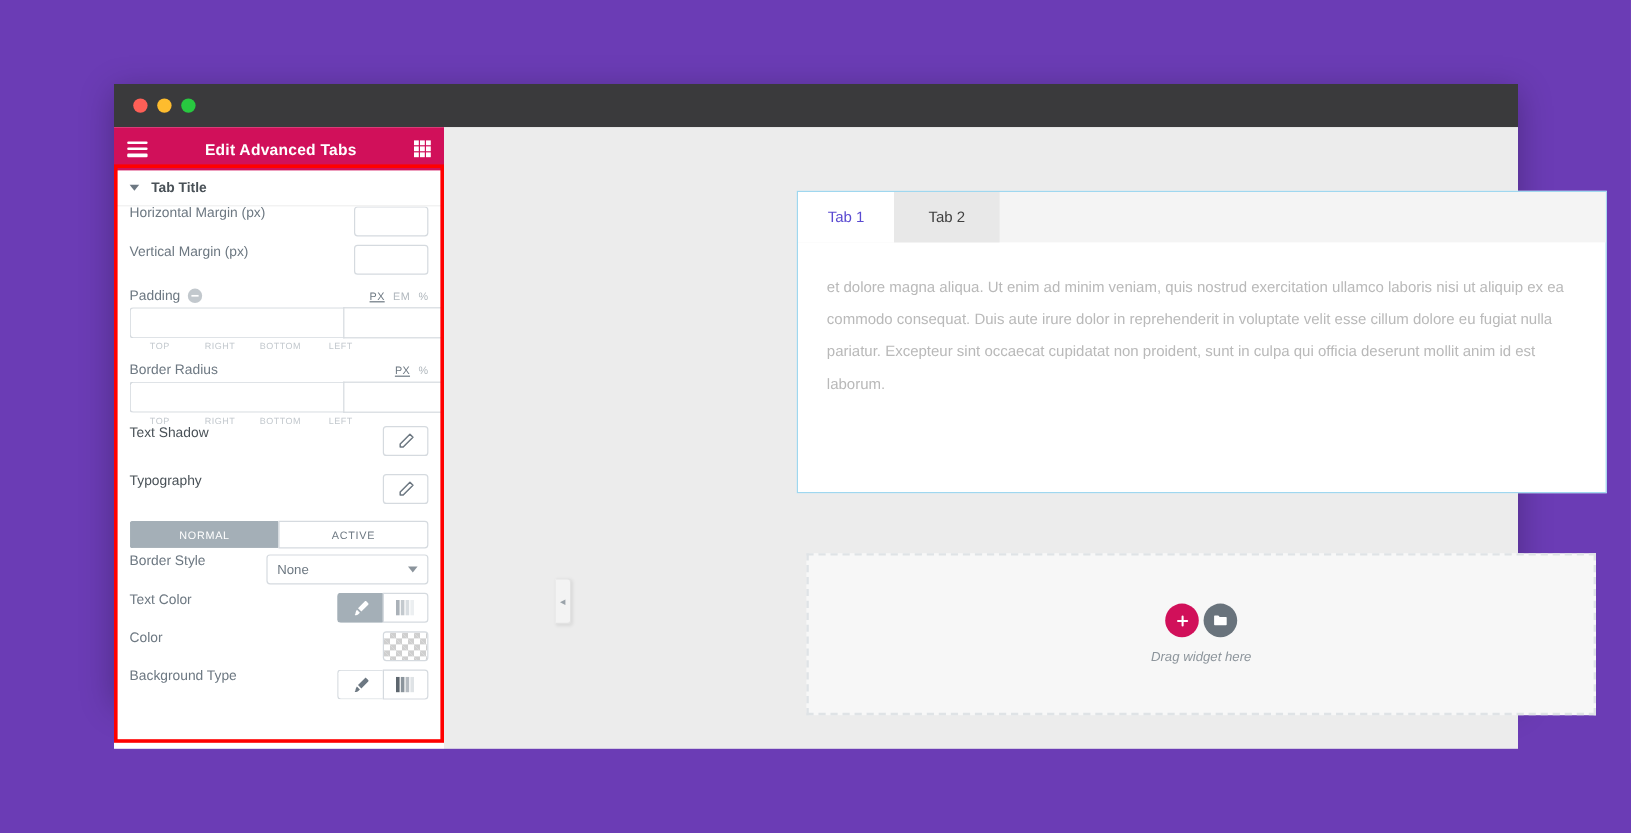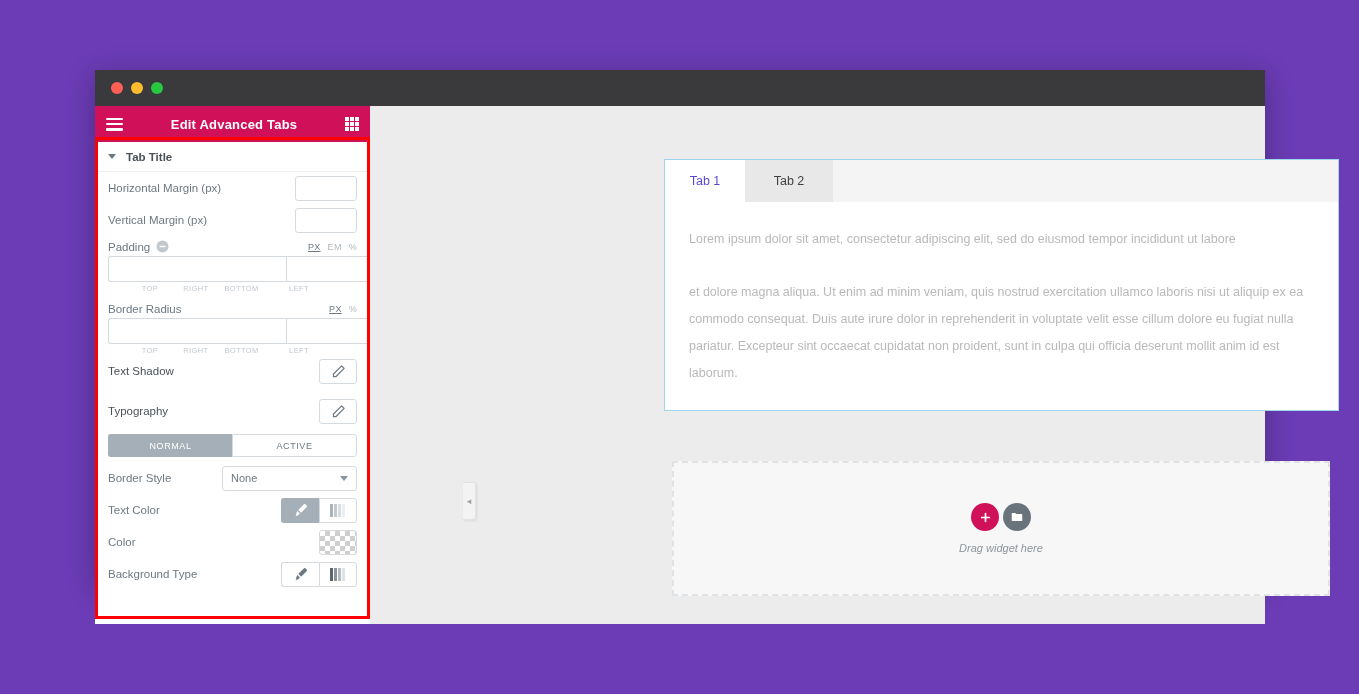--- a/index.html
+++ b/index.html
@@ -55,21 +55,21 @@
     height: 30px; display: flex; align-items: center; gap: 10px;
     padding: 12px 13px; border-bottom: 1px solid #efefef; flex: none;
   }
   .caret-dn { width: 0; height: 0; border-left: 4px solid transparent; border-right: 4px solid transparent;
     border-top: 5px solid #6d7882; }
   .section-head span { font-size: 11.5px; color: #495157; font-weight: bold; }
 
   .panel-scroll { flex: 1; overflow: hidden; padding: 0 13px; }
 
   .row {
-    display: flex; align-items: center; justify-content: space-between;
+    display: flex; align-items: flex-start; justify-content: space-between;
     min-height: 32px;
   }
   .lbl { font-size: 11.5px; color: #6d7882; }
   .lbl.dark { color: #495157; }
 
   .num-input {
     width: 62px; height: 25px; border: 1px solid #d5dadf; border-radius: 3px;
     background: #fff;
   }
 
@@ -80,21 +80,21 @@
 
   .dim-label-row { display: flex; align-items: center; justify-content: space-between; margin-top: 4px; }
 
   .dims { display: flex; margin-top: 3px; }
   .dims .cell {
     flex: 1; height: 26px; border: 1px solid #d5dadf; border-right: none; background: #fff;
   }
   .dims .cell:first-child { border-radius: 3px 0 0 3px; }
   .dims-sub { display: flex; margin-top: 2px; }
   .dims-sub span {
-    flex: 1; text-align: right; font-size: 7.5px; color: #c2c8cd; letter-spacing: .4px;
+    flex: 1; text-align: center; font-size: 7.5px; color: #c2c8cd; letter-spacing: .4px;
   }
   .dims-sub .pad-end { width: 48px; flex: none; }
 
   .pencil-btn {
     width: 38px; height: 25px; border: 1px solid #d5dadf; border-radius: 3px; background: #fff;
     display: flex; align-items: center; justify-content: center; cursor: pointer;
   }
 
   .tabs-toggle { display: flex; margin: 7px 0 5px; }
   .tabs-toggle div {
@@ -360,21 +360,20 @@
     </div>
 
     <div class="canvas">
 
       <div class="widget-box">
         <div class="tab-strip">
           <div class="tab-item active">Tab 1</div>
           <div class="tab-item inactive">Tab 2</div>
         </div>
         <div class="tab-content">
-          <p class="first">Lorem ipsum dolor sit amet, consectetur adipiscing elit, sed do eiusmod tempor incididunt ut labore</p>
           <p>et dolore magna aliqua. Ut enim ad minim veniam, quis nostrud exercitation ullamco laboris nisi ut aliquip ex ea commodo consequat. Duis aute irure dolor in reprehenderit in voluptate velit esse cillum dolore eu fugiat nulla pariatur. Excepteur sint occaecat cupidatat non proident, sunt in culpa qui officia deserunt mollit anim id est laborum.</p>
         </div>
       </div>
 
       <div class="dropzone">
         <div class="dz-btns">
           <div class="circ pink">
             <svg width="13" height="13" viewBox="0 0 24 24" stroke="#fff" stroke-width="3.2" stroke-linecap="round">
               <path d="M12 5v14M5 12h14"></path>
             </svg>

